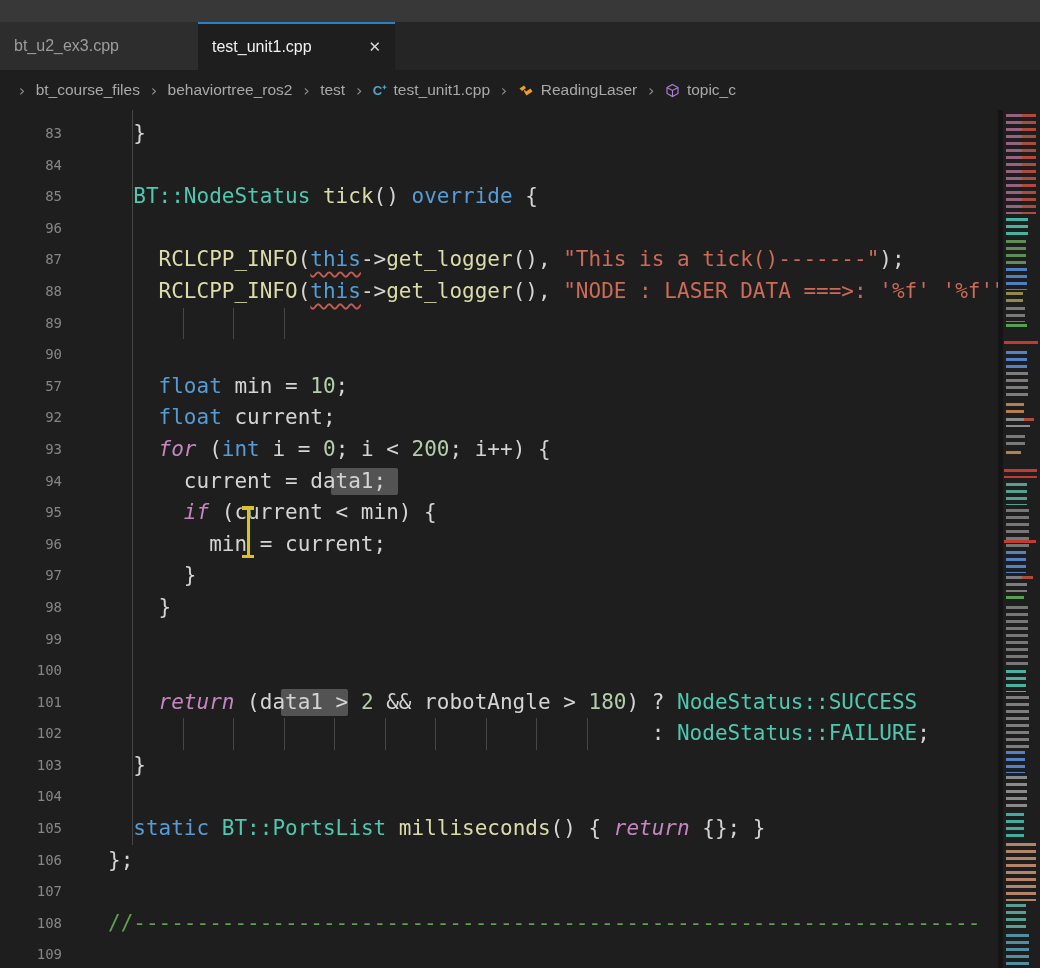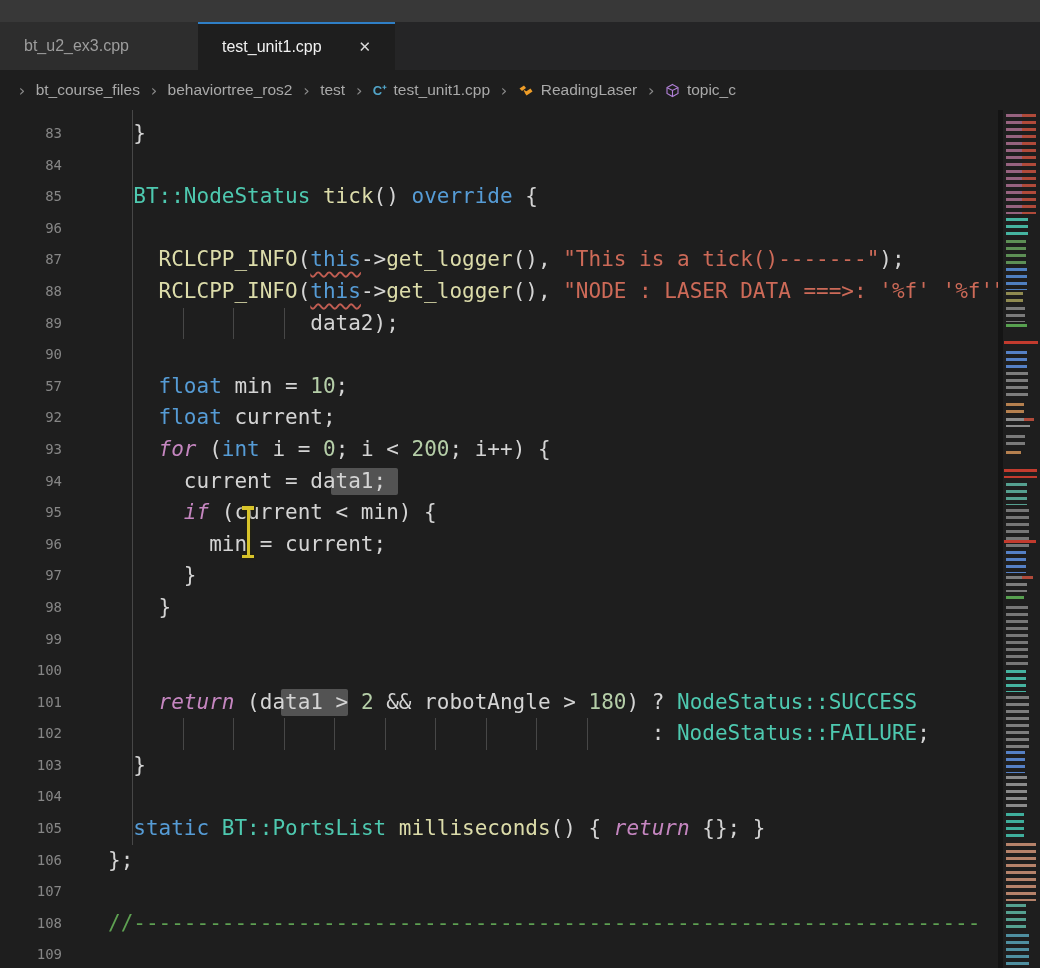--- a/index.html
+++ b/index.html
@@ -7,21 +7,21 @@
     --tab-inactive:#2d2d2d; --fg:#d4d4d4; --kw:#569cd6; --ctrl:#c586c0;
     --type:#4ec9b0; --fn:#dcdcaa; --str:#cd6a58; --num:#b5cea8; --cm:#5ea152;
     --ln:#868686; --sqc:#c25d52; --guide:#474747;
   }
   *{margin:0;padding:0;box-sizing:border-box;}
   html,body{background:#000;}
   .screen{position:relative;width:1040px;height:968px;overflow:hidden;
     background:var(--bg);font-family:"Liberation Sans",sans-serif;}
   .titlebar{position:absolute;left:0;top:0;width:1040px;height:22px;background:var(--titlebar);}
   .tabbar{position:absolute;left:0;top:22px;width:1040px;height:48px;background:var(--tabbar);display:flex;}
-  .tab{height:48px;display:flex;align-items:center;padding:0 24px;cursor:pointer;}
+  .tab{height:48px;display:flex;align-items:center;padding:0 14px;cursor:pointer;}
   .tab.inactive{width:198px;background:var(--tab-inactive);}
   .tab.inactive .tab-label{color:#9d9d9d;}
   .tab.active{width:197px;background:var(--bg);border-top:2.5px solid var(--accent);
     justify-content:space-between;}
   .tab.active .tab-label{color:#f2f2f2;}
   .tab-label{font-size:16px;white-space:nowrap;}
   .tab-close{color:#d8d8d8;font-size:15px;margin-left:10px;}
   .breadcrumbs{position:absolute;left:0;top:70px;width:1040px;height:40px;background:var(--bg);
     display:flex;align-items:center;padding-left:8px;white-space:nowrap;overflow:hidden;
     color:#a9a9a9;font-size:15.5px;}
@@ -133,21 +133,21 @@
         <div class="ln">109</div>
       </div>
     <div class="codepane" style="top: -23.6px; padding-left: 23px;">
         <div class="cl"><div class="guide" style="left: 24px;"></div></div>
         <div class="cl"><div class="guide" style="left: 24px;"></div><span class="tk fg">  }</span></div>
         <div class="cl"><div class="guide" style="left: 24px;"></div></div>
         <div class="cl"><div class="guide" style="left: 24px;"></div><span class="tk fg">  </span><span class="tk type">BT::NodeStatus</span><span class="tk fg"> </span><span class="tk fn">tick</span><span class="tk fg">() </span><span class="tk kw">override</span><span class="tk fg"> {</span></div>
         <div class="cl"><div class="guide" style="left: 24px;"></div></div>
         <div class="cl"><div class="guide" style="left: 24px;"></div><span class="tk fg">    </span><span class="tk fn">RCLCPP_INFO</span><span class="tk fg">(</span><span class="tk kw sq">this</span><span class="tk fg">-&gt;</span><span class="tk fn">get_logger</span><span class="tk fg">(), </span><span class="tk str">"This is a tick()-------"</span><span class="tk fg">);</span></div>
         <div class="cl"><div class="guide" style="left: 24px;"></div><span class="tk fg">    </span><span class="tk fn">RCLCPP_INFO</span><span class="tk fg">(</span><span class="tk kw sq">this</span><span class="tk fg">-&gt;</span><span class="tk fn">get_logger</span><span class="tk fg">(), </span><span class="tk str">"NODE : LASER DATA ===&gt;: '%f' '%f'",</span></div>
-        <div class="cl"><div class="guide" style="left: 24px;"></div><div class="guide" style="left: 74.56px;"></div><div class="guide" style="left: 125.12px;"></div><div class="guide" style="left: 175.68px;"></div><span class="tk fg">                data2);</span></div>
+        <div class="cl"><div class="guide" style="left: 24px;"></div><div class="guide" style="left: 74.56px;"></div><div class="guide" style="left: 125.12px;"></div><div class="guide" style="left: 175.68px;"></div></div>
         <div class="cl"><div class="guide" style="left: 24px;"></div></div>
         <div class="cl"><div class="guide" style="left: 24px;"></div><span class="tk fg">    </span><span class="tk kw">float</span><span class="tk fg"> min = </span><span class="tk num">10</span><span class="tk fg">;</span></div>
         <div class="cl"><div class="guide" style="left: 24px;"></div><span class="tk fg">    </span><span class="tk kw">float</span><span class="tk fg"> current;</span></div>
         <div class="cl"><div class="guide" style="left: 24px;"></div><span class="tk fg">    </span><span class="tk ctrl">for</span><span class="tk fg"> (</span><span class="tk kw">int</span><span class="tk fg"> i = </span><span class="tk num">0</span><span class="tk fg">; i &lt; </span><span class="tk num">200</span><span class="tk fg">; i++) {</span></div>
         <div class="cl"><div class="hlbox" style="left: 223.24px; width: 67.2px;"></div><div class="guide" style="left: 24px;"></div><span class="tk fg">      current = </span><span class="tk fg">data1</span><span class="tk fg">;</span></div>
         <div class="cl"><div class="guide" style="left: 24px;"></div><span class="tk fg">      </span><span class="tk ctrl">if</span><span class="tk fg"> (current &lt; min) {</span></div>
         <div class="cl"><div class="guide" style="left: 24px;"></div><span class="tk fg">        min = current;</span></div>
         <div class="cl"><div class="guide" style="left: 24px;"></div><span class="tk fg">      }</span></div>
         <div class="cl"><div class="guide" style="left: 24px;"></div><span class="tk fg">    }</span></div>
         <div class="cl"><div class="guide" style="left: 24px;"></div></div>

